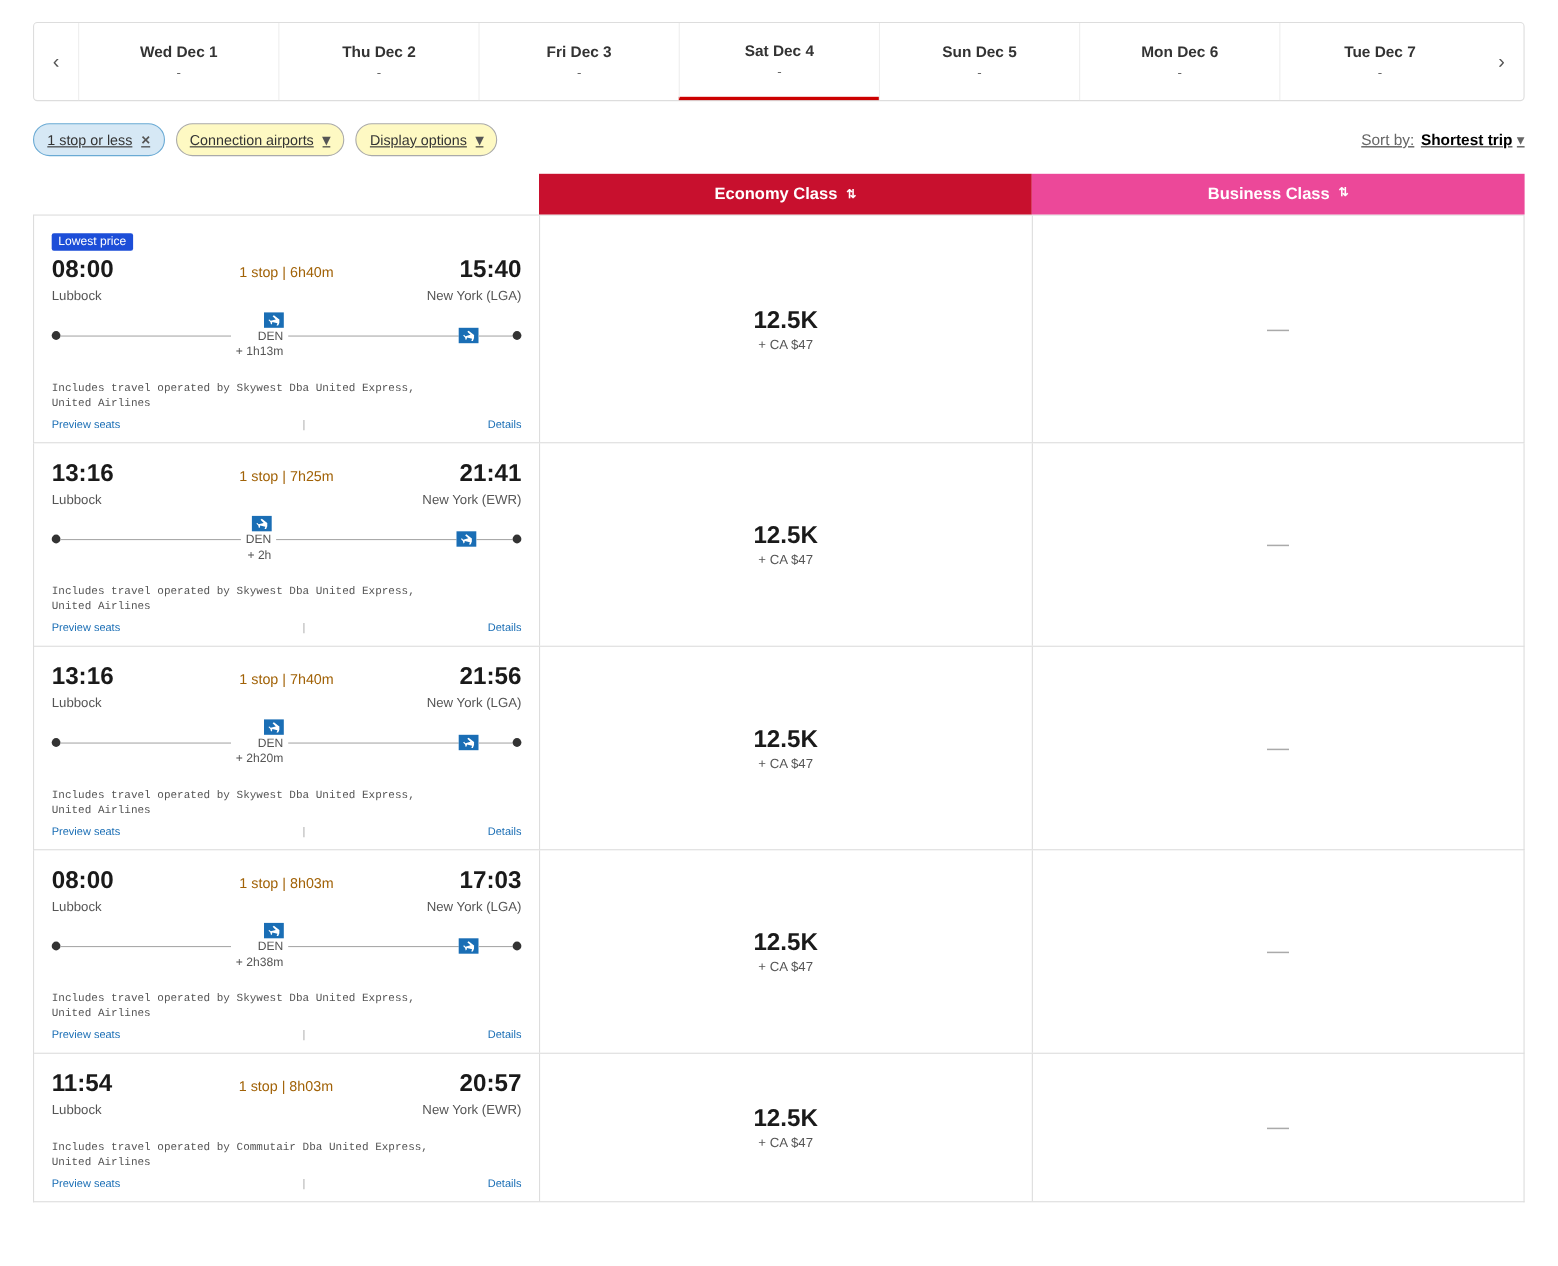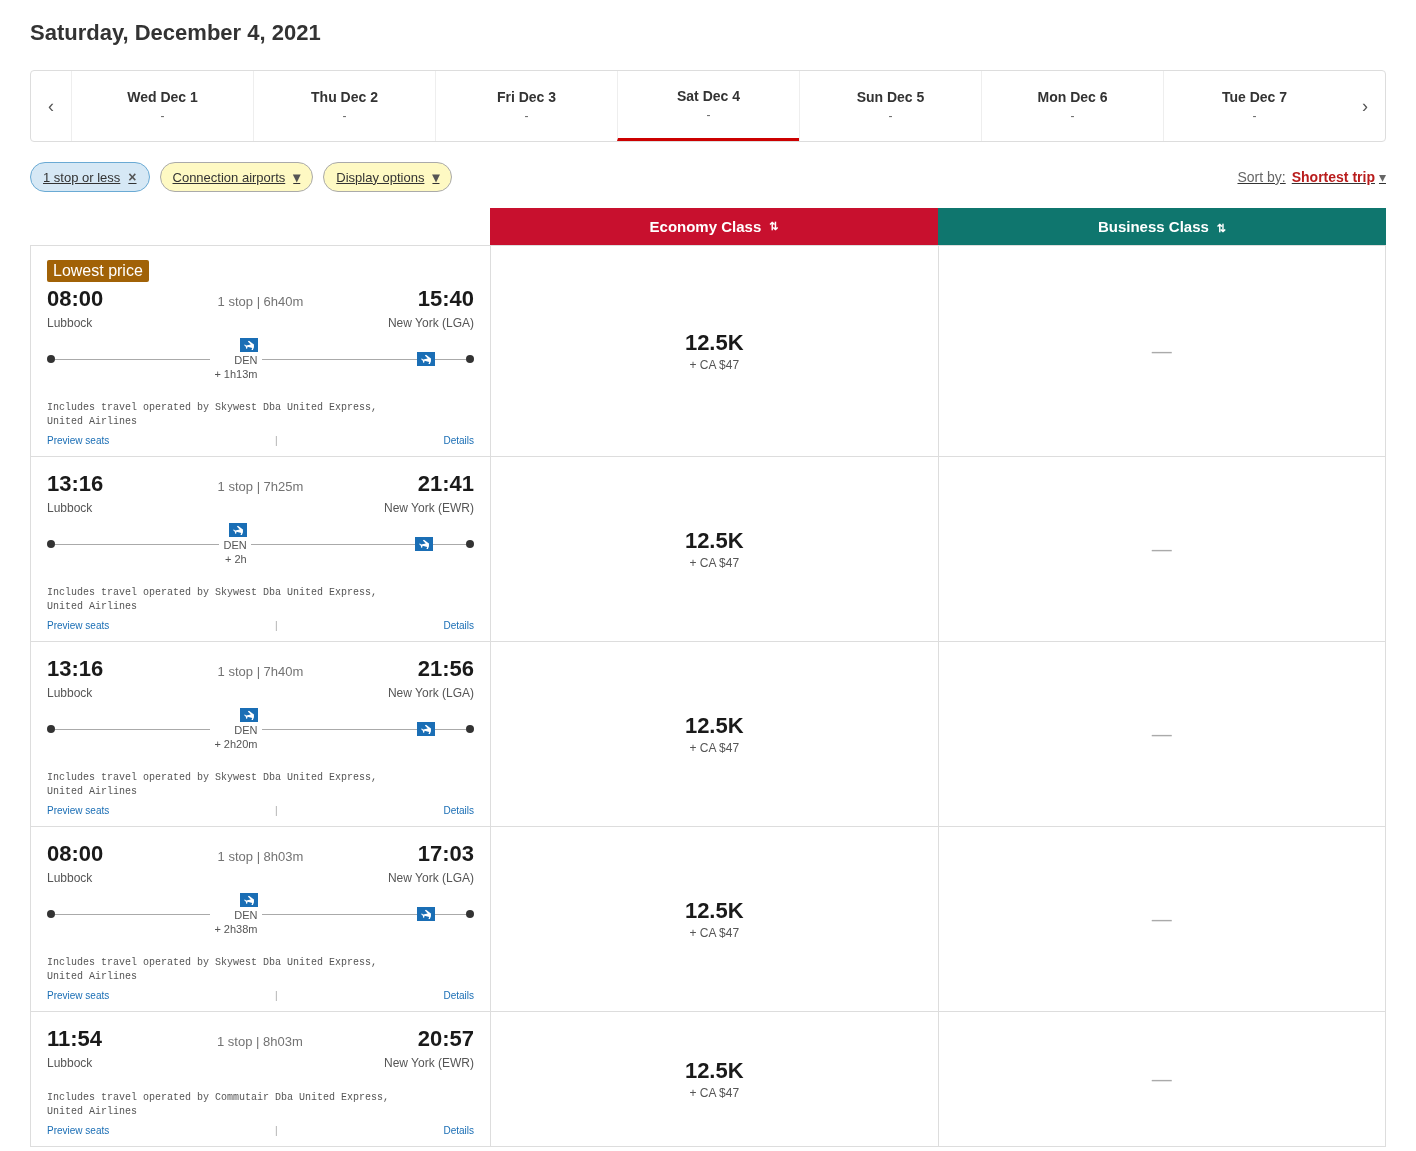--- a/index.html
+++ b/index.html
@@ -16,44 +16,44 @@
     .date-nav-item .date-label { font-size: 14px; font-weight: 600; color: #333; }
     .date-nav-item .price-label { font-size: 12px; color: #666; margin-top: 4px; }
 
     
     .filter-bar { display: flex; align-items: center; margin-bottom: 16px; text-decoration: underline; }
     .filter-chip { display: flex; align-items: center; border: 1px solid #aaa; border-radius: 20px; padding: 6px 12px; margin-right: 10px; cursor: pointer; font-size: 13px; background: #fef9c3; }
     .filter-chip.active { background: #d6e8f5; border-color: #6aaad4; }
     .filter-chip .x-btn { margin-left: 8px; font-size: 14px; color: #555; cursor: pointer; font-weight: bold; }
     .sort-section { margin-left: auto; display: flex; align-items: center; font-size: 14px; }
     .sort-section .sort-label { color: #666; margin-right: 6px; }
-    .sort-section .sort-value { font-weight: bold; color: #b91c1c; }
+    .sort-section .sort-value { font-weight: bold; color: #000000; }
     .sort-section .dropdown-arrow { margin-left: 4px; color: #666; }
 
     
     .class-header { display: flex; margin-bottom: 0; }
     .class-header-left { flex: 0 0 460px; }
     .class-header-economy { flex: 1; background: #c8102e; color: #fff; display: flex; align-items: center; justify-content: center; font-size: 15px; font-weight: bold; padding: 10px; cursor: pointer; }
-    .class-header-business { flex: 1; background: #0f766e; color: #fff; display: flex; align-items: flex-end; justify-content: center; font-size: 15px; font-weight: bold; padding: 10px; cursor: pointer; }
+    .class-header-business { flex: 1; background: #ec4899; color: #fff; display: flex; align-items: flex-start; justify-content: center; font-size: 15px; font-weight: bold; padding: 10px; cursor: pointer; }
     .class-sort-icon { margin-left: 8px; font-size: 11px; }
 
     
-    .lowest-price-badge { display: inline-block; background: #a16207; color: #fff; font-size: 16px; padding: 2px 6px; border-radius: 2px; margin-bottom: 4px; }
+    .lowest-price-badge { display: inline-block; background: #1d4ed8; color: #fff; font-size: 11px; padding: 2px 6px; border-radius: 2px; margin-bottom: 4px; }
 
     
     .flight-row { display: flex; border: 1px solid #ddd; border-top: none; }
     .flight-row:first-of-type { border-top: 1px solid #ddd; }
     .flight-info { flex: 0 0 460px; padding: 14px 16px 10px; border-right: 1px solid #ddd; }
     .flight-economy { flex: 1; display: flex; flex-direction: column; align-items: center; justify-content: center; padding: 20px; border-right: 1px solid #ddd; min-height: 120px; }
     .flight-business { flex: 1; display: flex; flex-direction: column; align-items: center; justify-content: center; padding: 20px; min-height: 120px; }
 
     .flight-times { display: flex; align-items: baseline; justify-content: space-between; margin-bottom: 4px; }
     .flight-depart { font-size: 22px; font-weight: bold; color: #1a1a1a; }
     .flight-arrive { font-size: 22px; font-weight: bold; color: #1a1a1a; }
-    .flight-stop-duration { font-size: 13px; color: #737373; }
+    .flight-stop-duration { font-size: 13px; color: #a16207; }
 
     .flight-route { display: flex; align-items: center; margin: 8px 0 4px; }
     .route-dot { width: 8px; height: 8px; background: #333; border-radius: 50%; flex-shrink: 0; }
     .route-line-bar { flex: 1; height: 1px; background: #aaa; }
     .route-stop-icon { width: 18px; height: 14px; background: #1a6eb5; display: inline-flex; align-items: center; justify-content: center; flex-shrink: 0; }
     .route-stop-icon svg { width: 14px; height: 10px; fill: #fff; }
     .route-stop-label { font-size: 11px; color: #555; margin: 2px 0 0; text-align: center; }
 
     .route-middle { display: flex; flex-direction: column; align-items: flex-end; padding: 0 4px; }
     .flight-operated { font-size: 10px; color: #555; margin-top: 21px; line-height: 1.4; font-family: Liberation Mono, monospace; }
@@ -63,21 +63,20 @@
 
     .price-amount { font-size: 22px; font-weight: bold; color: #1a1a1a; }
     .price-surcharge { font-size: 12px; color: #555; margin-top: 2px; }
     .no-price { font-size: 20px; color: #aaa; }
   </style>
 </head>
 <body>
 
 <div class="page">
 
-  <div class="page-title">Saturday, December 4, 2021</div>
 
   <div class="date-nav">
     <button class="date-nav-arrow">‹</button>
     <div class="date-nav-items" id="date-nav-items">
         <div class="date-nav-item">
           <span class="date-label">Wed Dec 1</span>
           <span class="price-label">-</span>
         </div>
         <div class="date-nav-item">
           <span class="date-label">Thu Dec 2</span>

